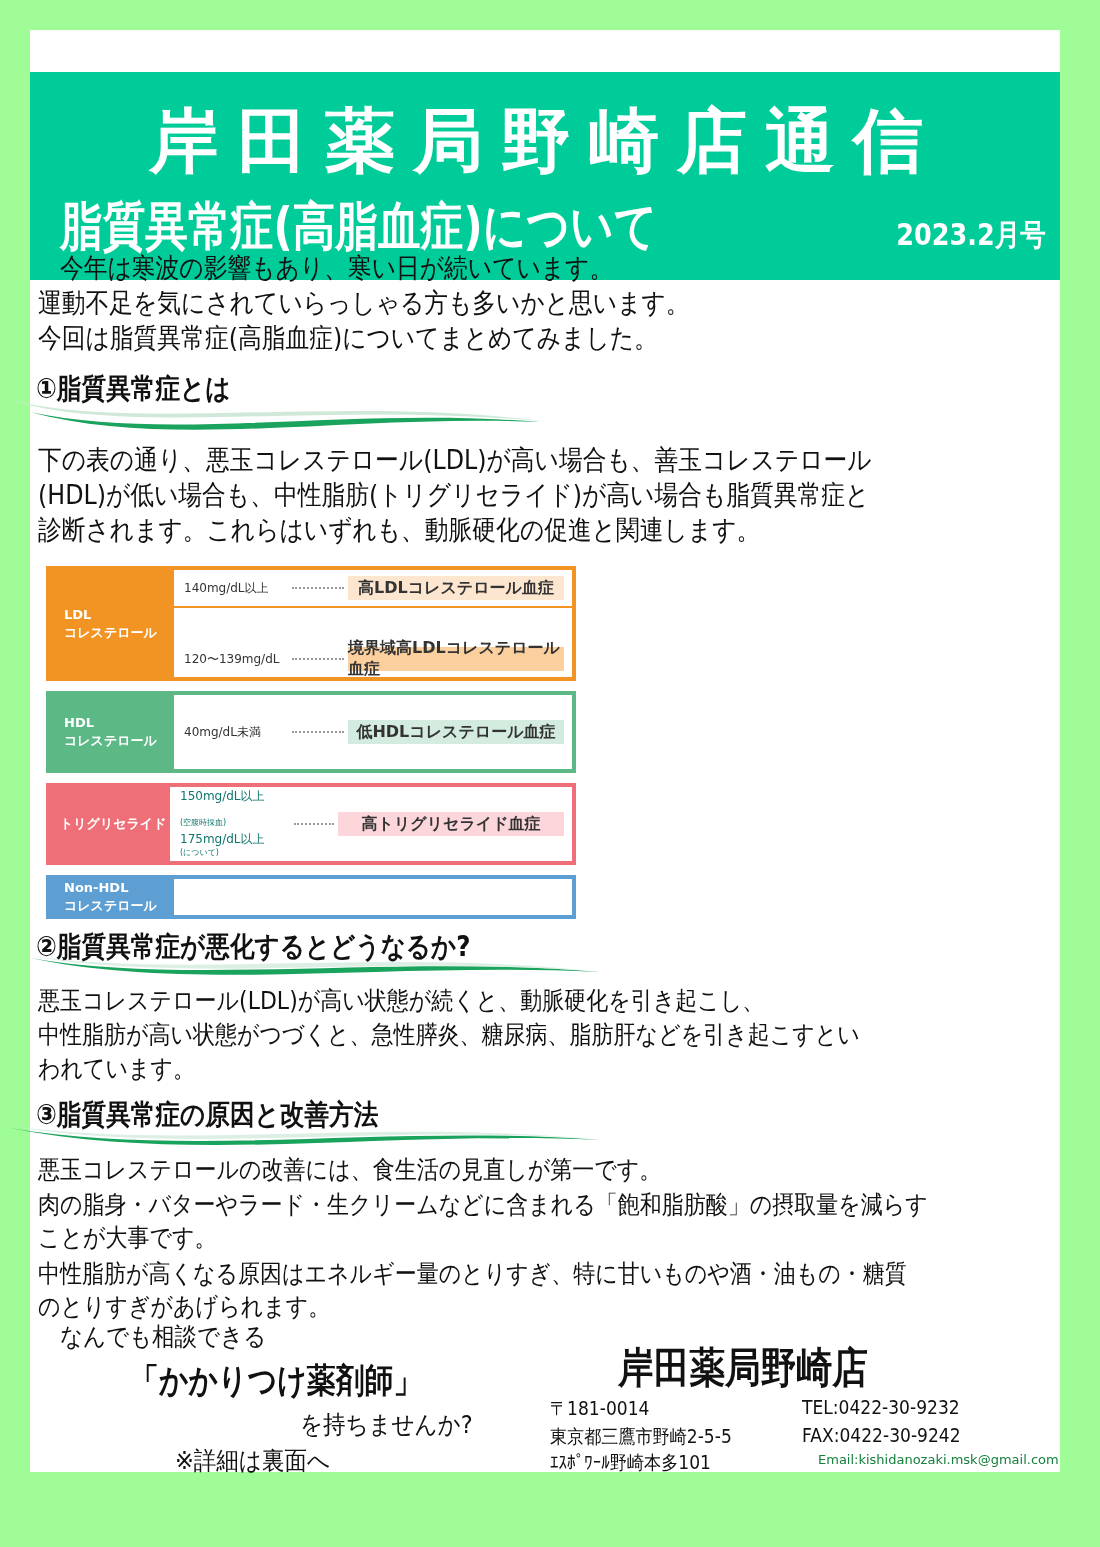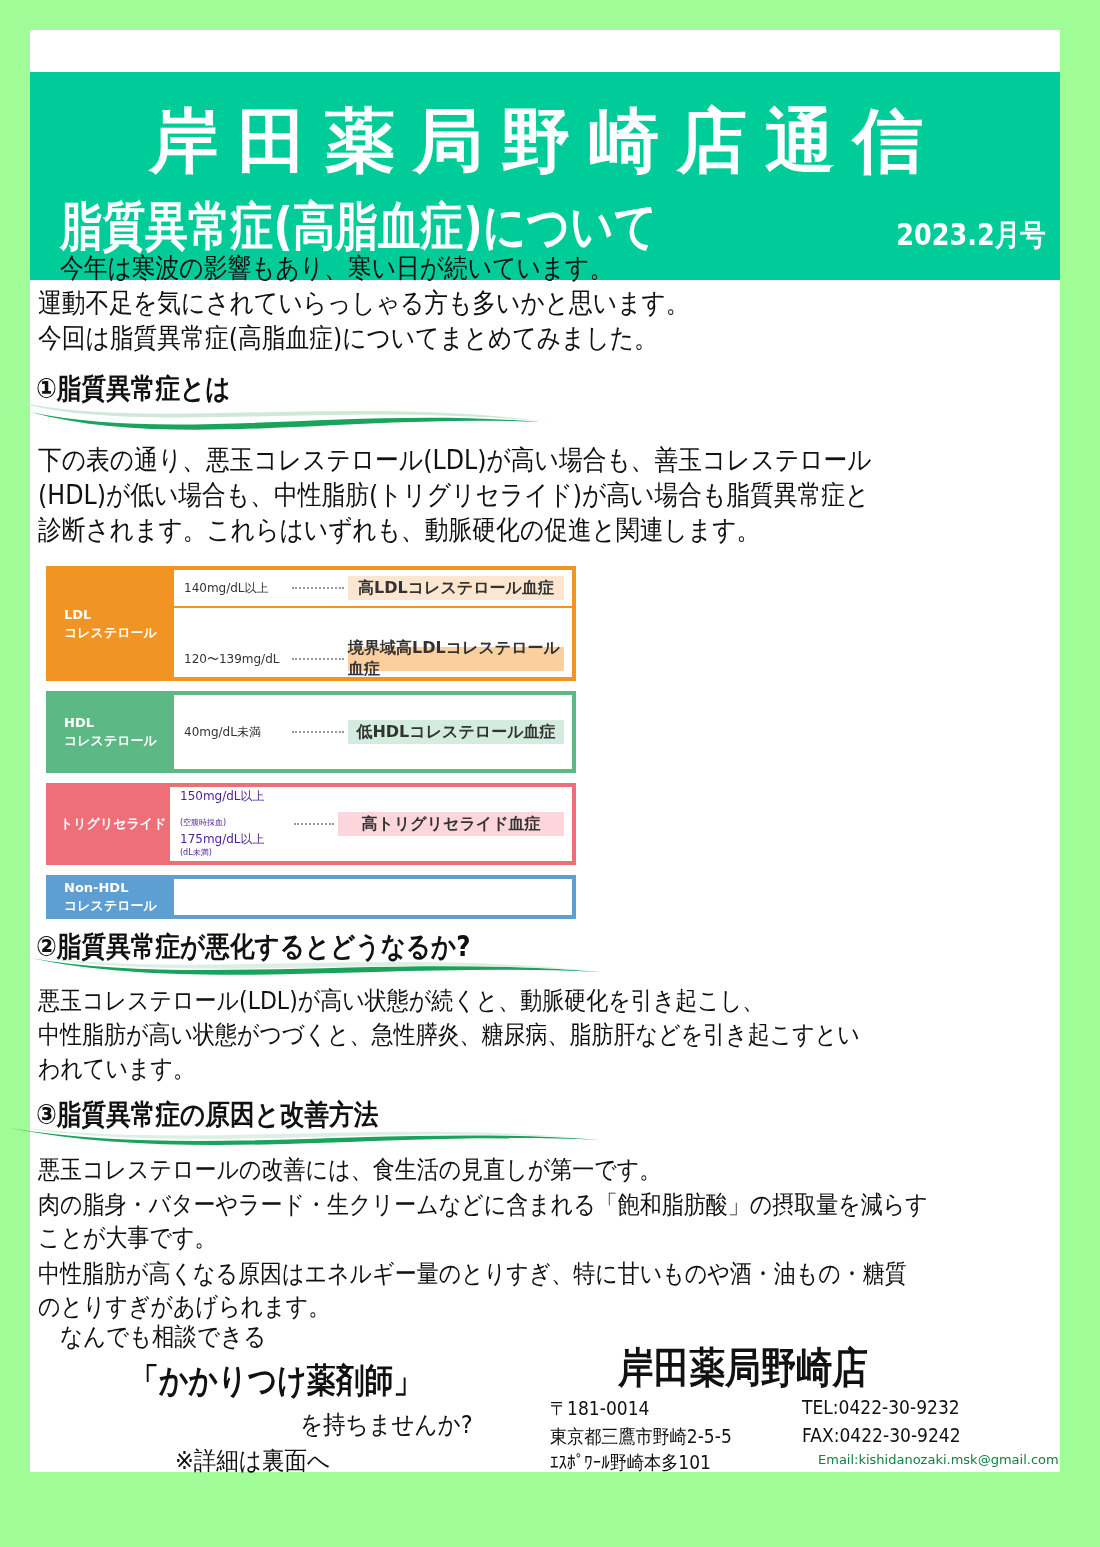--- a/index.html
+++ b/index.html
@@ -92,25 +92,25 @@
         </div>
       </div>
     </div>
 
     <div class="grp" style="border-color:#ef6f78;">
       <div class="lab" style="background:#ef6f78; padding-left:10px;">
         <span>トリグリセライド</span>
       </div>
       <div class="rows" style="height:74px; justify-content:center;">
         <div class="row" style="border-color:transparent; height:70px;">
-          <span style="width:110px; display:flex; flex-direction:column; line-height:13px; color:#4c1d95;">
+          <span style="width:110px; display:flex; flex-direction:column; line-height:13px; color:#0f766e;">
             <span>150mg/dL以上</span>
             <span style="font-size:8px;margin-top:13px;">(空腹時採血)</span>
             <span style="margin-top:4px;">175mg/dL以上</span>
-            <span style="font-size:8px;">(dL未満)</span>
+            <span style="font-size:8px;">(について)</span>
           </span>
             <span class="dots" style="width:40px;"></span>
           <span class="dx" style="background:#fcd6da;">高トリグリセライド血症</span>
         </div>
       </div>
     </div>
 
     <div class="grp" style="border-color:#5d9fd3;">
       <div class="lab" style="background:#5d9fd3;">
         <span>Non-HDL</span>

